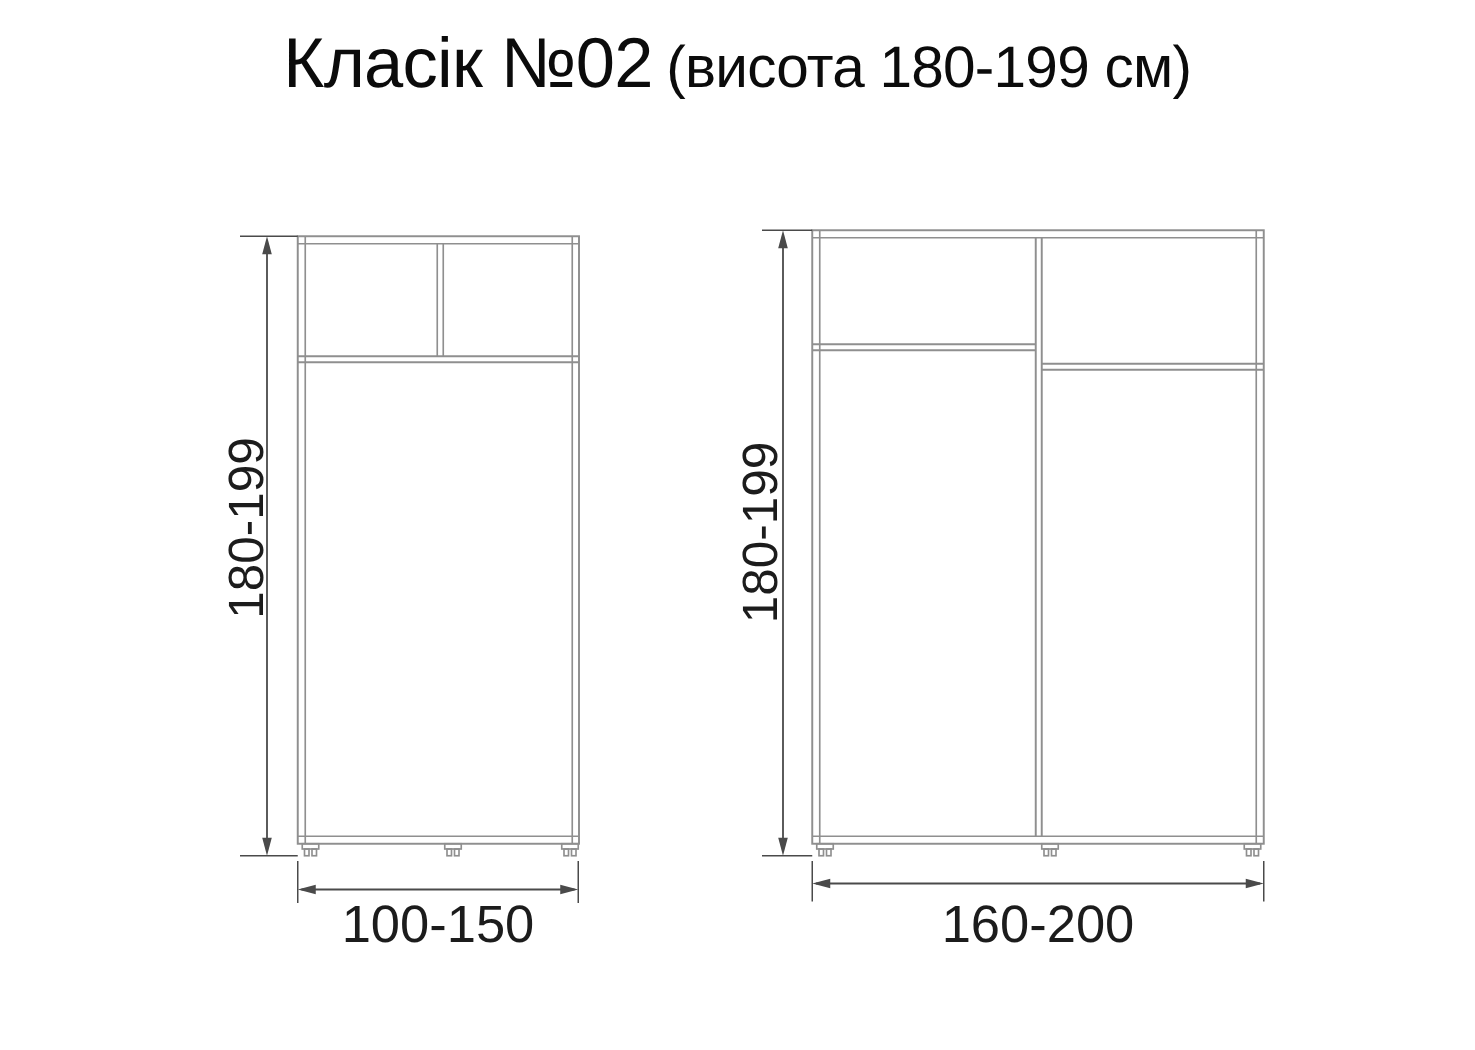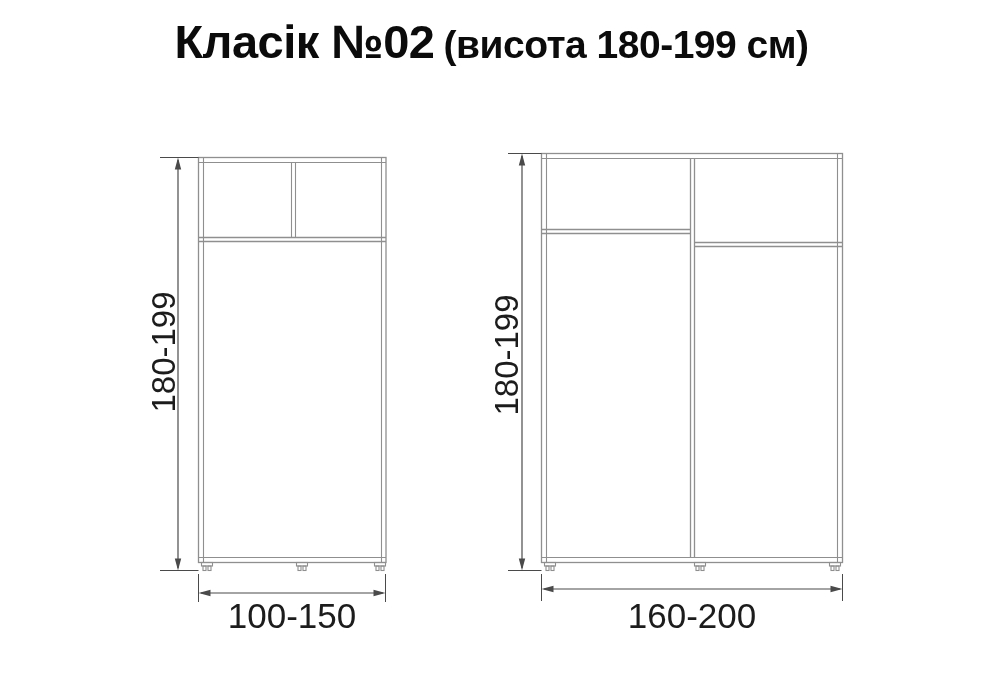--- a/index.html
+++ b/index.html
@@ -10,21 +10,21 @@
     --label-color:#1c1c1c;
   }
   html,body{margin:0;padding:0;}
   body{
     width:983px;height:700px;position:relative;overflow:hidden;
     background:var(--page-bg);
     font-family:"Liberation Sans", sans-serif;
   }
   .title{
     position:absolute;top:16px;left:0;right:0;margin:0;
-    text-align:center;font-weight:700;color:var(--title-color);
+    text-align:center;font-weight:400;color:var(--title-color);
     line-height:1.1;letter-spacing:-0.5px;
   }
   .title-main{font-size:47px;}
   .title-suffix{font-size:39px;margin-left:9px;}
   svg.diagram{position:absolute;left:0;top:0;}
   .furn{stroke:var(--furniture-line);stroke-width:1.3;fill:none;}
   .furn-thin{stroke:var(--furniture-line);stroke-width:1.1;fill:none;}
   .dim{stroke:var(--dimension-line);stroke-width:1.2;fill:none;}
   .dim-ext{stroke:var(--dimension-line);stroke-width:1;fill:none;}
   .arrow{fill:var(--dimension-line);stroke:none;}

